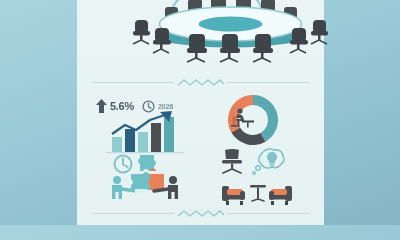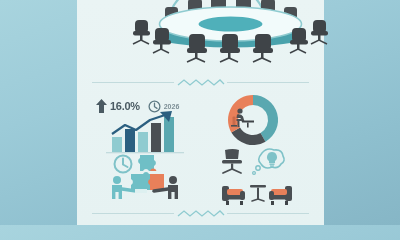--- a/index.html
+++ b/index.html
@@ -137,21 +137,21 @@
     <svg class="zig" width="46" height="10" viewBox="0 0 46 10">
       <polyline points="0,7 6,2 12,7 18,2 24,7 30,2 36,7 42,2 46,6" fill="none" stroke="#8fcbd0" stroke-width="1.3"></polyline>
     </svg>
   </div>
 
   <div class="stats">
     <div class="stat-grp">
       <svg width="11" height="14" viewBox="0 0 11 14">
         <path d="M5.5 0 L11 6 H8 V14 H3 V6 H0 Z" fill="#4a5a62"></path>
       </svg>
-      <span class="pct">16.0%</span>
+      <span class="pct">5.6%</span>
     </div>
     <div class="stat-grp">
       <svg width="13" height="13" viewBox="0 0 13 13">
         <circle cx="6.5" cy="6.5" r="5.4" fill="none" stroke="#5f7a84" stroke-width="1.3"></circle>
         <path d="M6.5 3.2 V6.7 L9 8.4" fill="none" stroke="#5f7a84" stroke-width="1.3" stroke-linecap="round"></path>
       </svg>
       <span class="yr">2026</span>
     </div>
   </div>
 

